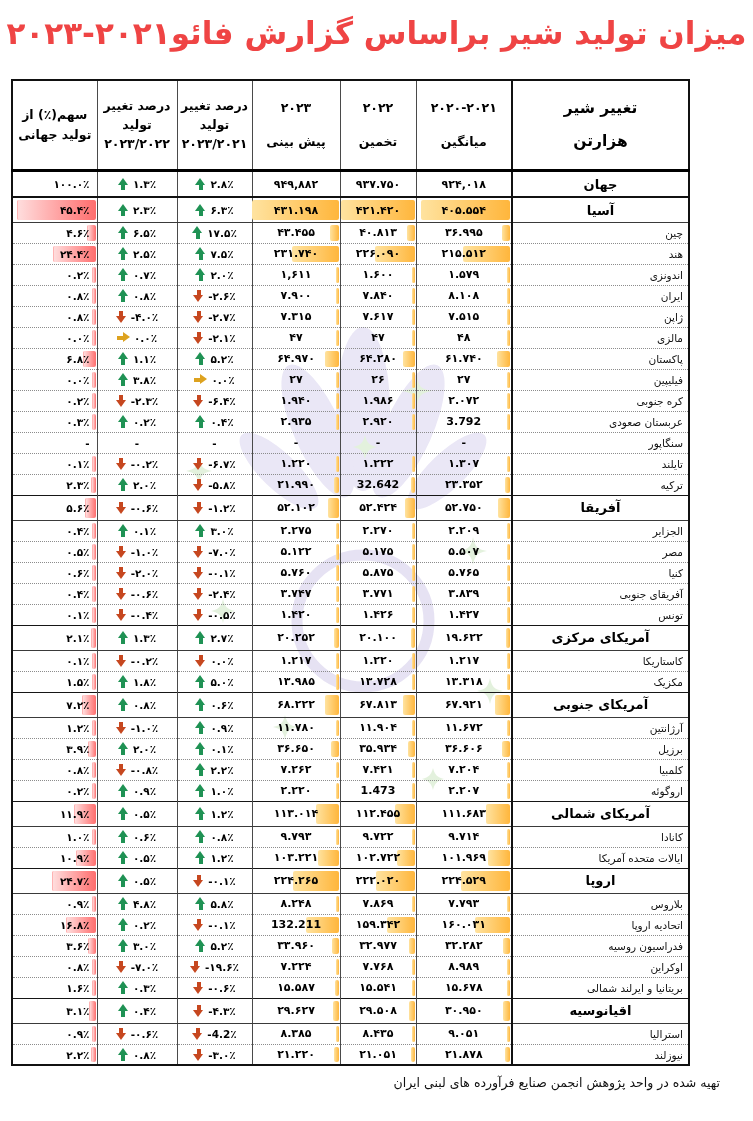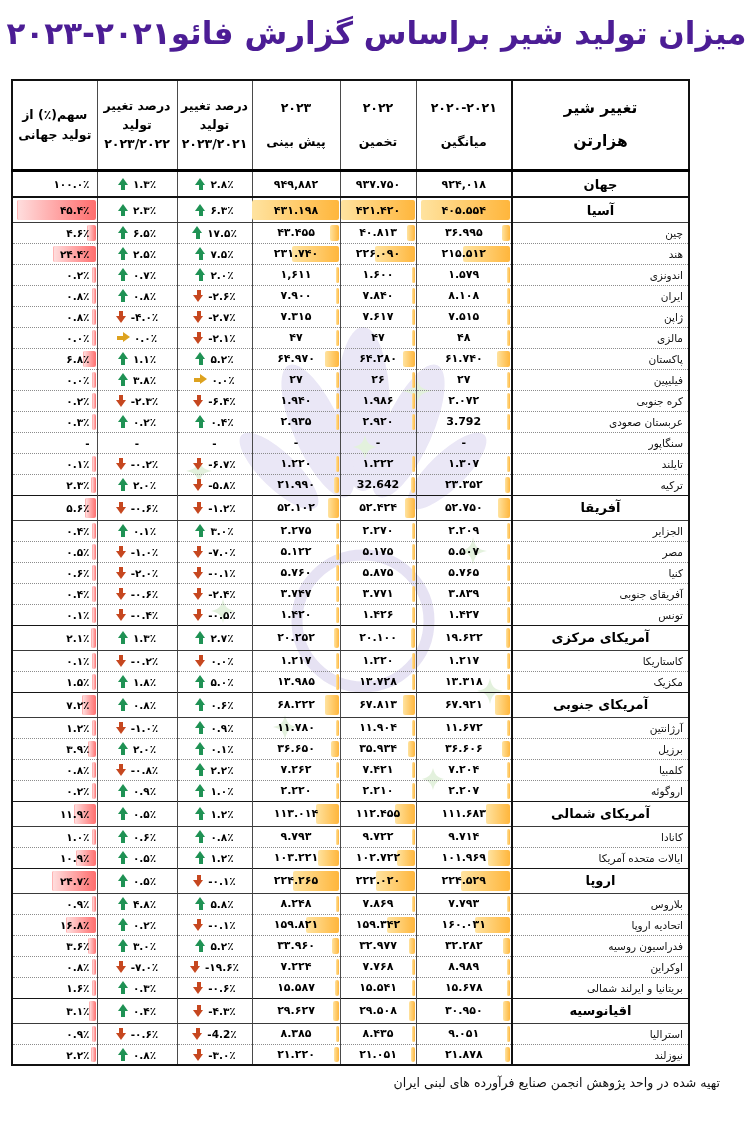--- a/index.html
+++ b/index.html
@@ -49,21 +49,21 @@
   .arr.flat::before{content:"";position:absolute;right:0;top:0;
     border-top:5.5px solid transparent;border-bottom:5.5px solid transparent;border-left:7px solid #dda21f;}
   .arr.flat::after{content:"";position:absolute;left:0;top:3.5px;width:6.5px;height:4px;background:#dda21f;}
   .dash{font-weight:bold;}
   .footer-note{direction:rtl;text-align:right;padding-right:33px;margin-top:9px;
     font-size:12.5px;color:#101010;}
 </style>
 </head>
 <body>
 
-<div class="page-title" style="color: #4c1d95;">میزان تولید شیر براساس گزارش فائو۲۰۲۱-۲۰۲۳</div>
+<div class="page-title" style="color: #ef4444;">میزان تولید شیر براساس گزارش فائو۲۰۲۱-۲۰۲۳</div>
 
 <div class="twrap">
 
   <svg class="wm" width="677" height="984" viewBox="0 0 677 984" aria-hidden="true">
     <g opacity="0.55">
       <g fill="#d9d3ee">
         <ellipse cx="350" cy="330" rx="27" ry="82"></ellipse>
         <ellipse cx="305" cy="352" rx="24" ry="72" transform="rotate(-24 305 352)"></ellipse>
         <ellipse cx="395" cy="352" rx="24" ry="72" transform="rotate(24 395 352)"></ellipse>
         <ellipse cx="266" cy="392" rx="18" ry="52" transform="rotate(-46 266 392)"></ellipse>
@@ -654,21 +654,21 @@
             <span class="chgflex">
               <span class="arr down"></span>
               <span class="pct">-۰.۸٪</span>
             </span>
           </td>
           <td class="share"><i class="sbar" style="width: max(2.5px, 1.6%);"></i><span class="t pct">۰.۸٪</span></td>
         </tr>
         <tr class="country">
           <td class="name">اروگوئه</td>
           <td class="val"><i class="vbar" style="width: max(3px, 0.5%);"></i><span class="t">۲.۲۰۷</span></td>
-          <td class="val"><i class="vbar" style="width: max(3px, 0.5%);"></i><span class="t">۲.۲۱۰</span></td>
+          <td class="val"><i class="vbar" style="width: max(3px, 0.5%);"></i><span class="t">1.473</span></td>
           <td class="val"><i class="vbar" style="width: max(3px, 0.5%);"></i><span class="t">۲.۲۲۰</span></td>
           <td class="chg">
             <span class="chgflex">
               <span class="arr up"></span>
               <span class="pct">۱.۰٪</span>
             </span>
           </td>
           <td class="chg">
             <span class="chgflex">
               <span class="arr up"></span>
@@ -769,21 +769,21 @@
               <span class="arr up"></span>
               <span class="pct">۴.۸٪</span>
             </span>
           </td>
           <td class="share"><i class="sbar" style="width: max(2.5px, 1.8%);"></i><span class="t pct">۰.۹٪</span></td>
         </tr>
         <tr class="country">
           <td class="name">اتحادیه اروپا</td>
           <td class="val"><i class="vbar" style="width: max(3px, 37.1%);"></i><span class="t">۱۶۰.۰۳۱</span></td>
           <td class="val"><i class="vbar" style="width: max(3px, 37%);"></i><span class="t">۱۵۹.۳۴۲</span></td>
-          <td class="val"><i class="vbar" style="width: max(3px, 37.1%);"></i><span class="t">۱۵۹.۸۲۱</span></td>
+          <td class="val"><i class="vbar" style="width: max(3px, 37.1%);"></i><span class="t">132.211</span></td>
           <td class="chg">
             <span class="chgflex">
               <span class="arr down"></span>
               <span class="pct">-۰.۱٪</span>
             </span>
           </td>
           <td class="chg">
             <span class="chgflex">
               <span class="arr up"></span>
               <span class="pct">۰.۲٪</span>

